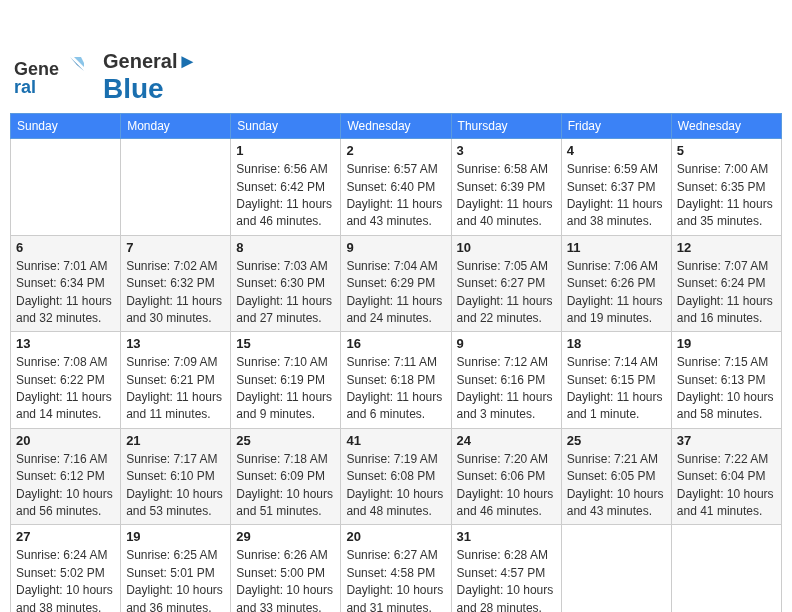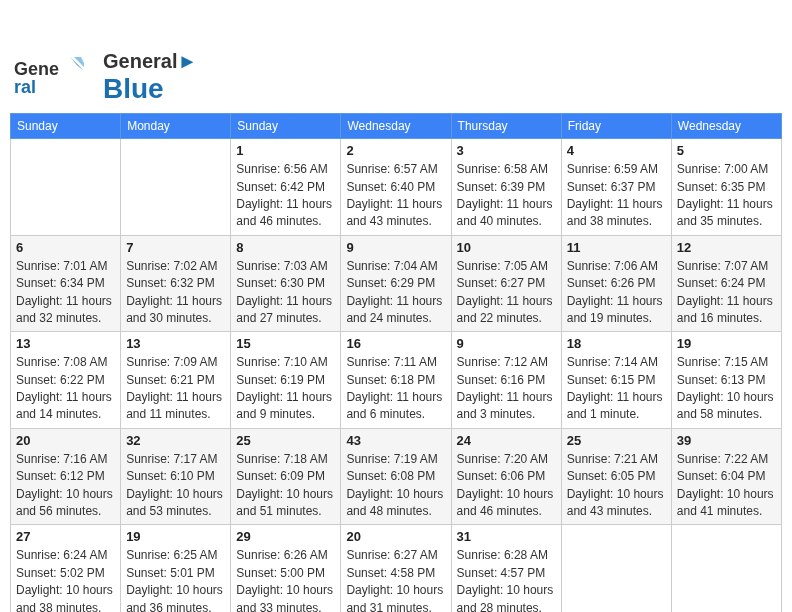--- a/index.html
+++ b/index.html
@@ -197,41 +197,41 @@
           <div class="day-number">19</div>
           <div class="day-info">Sunrise: 7:15 AM<br>Sunset: 6:13 PM<br>Daylight: 10 hours and 58 minutes.</div>
         </td>
       </tr>
       <tr class="row-even">
         <td>
           <div class="day-number">20</div>
           <div class="day-info">Sunrise: 7:16 AM<br>Sunset: 6:12 PM<br>Daylight: 10 hours and 56 minutes.</div>
         </td>
         <td>
-          <div class="day-number">32</div>
+          <div class="day-number">21</div>
           <div class="day-info">Sunrise: 7:17 AM<br>Sunset: 6:10 PM<br>Daylight: 10 hours and 53 minutes.</div>
         </td>
         <td>
           <div class="day-number">25</div>
           <div class="day-info">Sunrise: 7:18 AM<br>Sunset: 6:09 PM<br>Daylight: 10 hours and 51 minutes.</div>
         </td>
         <td>
-          <div class="day-number">43</div>
+          <div class="day-number">41</div>
           <div class="day-info">Sunrise: 7:19 AM<br>Sunset: 6:08 PM<br>Daylight: 10 hours and 48 minutes.</div>
         </td>
         <td>
           <div class="day-number">24</div>
           <div class="day-info">Sunrise: 7:20 AM<br>Sunset: 6:06 PM<br>Daylight: 10 hours and 46 minutes.</div>
         </td>
         <td>
           <div class="day-number">25</div>
           <div class="day-info">Sunrise: 7:21 AM<br>Sunset: 6:05 PM<br>Daylight: 10 hours and 43 minutes.</div>
         </td>
         <td>
-          <div class="day-number">39</div>
+          <div class="day-number">37</div>
           <div class="day-info">Sunrise: 7:22 AM<br>Sunset: 6:04 PM<br>Daylight: 10 hours and 41 minutes.</div>
         </td>
       </tr>
       <tr>
         <td>
           <div class="day-number">27</div>
           <div class="day-info">Sunrise: 6:24 AM<br>Sunset: 5:02 PM<br>Daylight: 10 hours and 38 minutes.</div>
         </td>
         <td>
           <div class="day-number">19</div>

